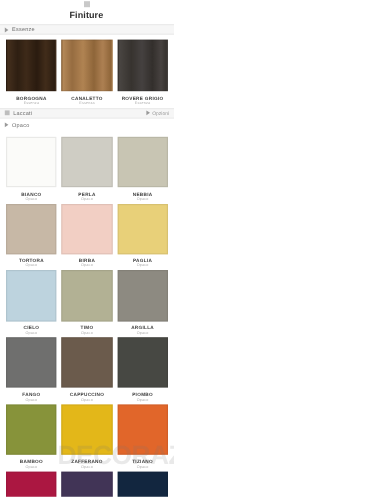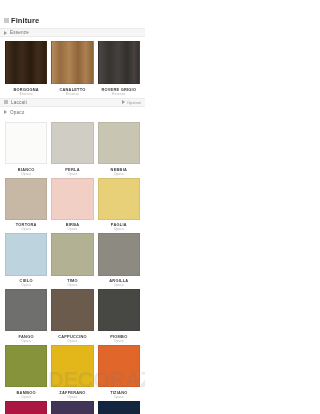--- a/index.html
+++ b/index.html
@@ -15,21 +15,22 @@
     width: 145px;
     height: 414px;
     background: #ffffff;
   }
 
   
   .panel-header {
     display: flex;
     align-items: center;
     gap: 2px;
-    padding: 16px 5px 3px 4px;
+    padding: 1px 5px 3px 4px;
+    flex-direction: column;
   }
   .hdr-icon {
     width: 5px; height: 5px;
     background: #c9c9c9;
     flex: none;
   }
   .panel-title {
     font-size: 7.5px;
     font-weight: bold;
     color: #2b2b2b;

